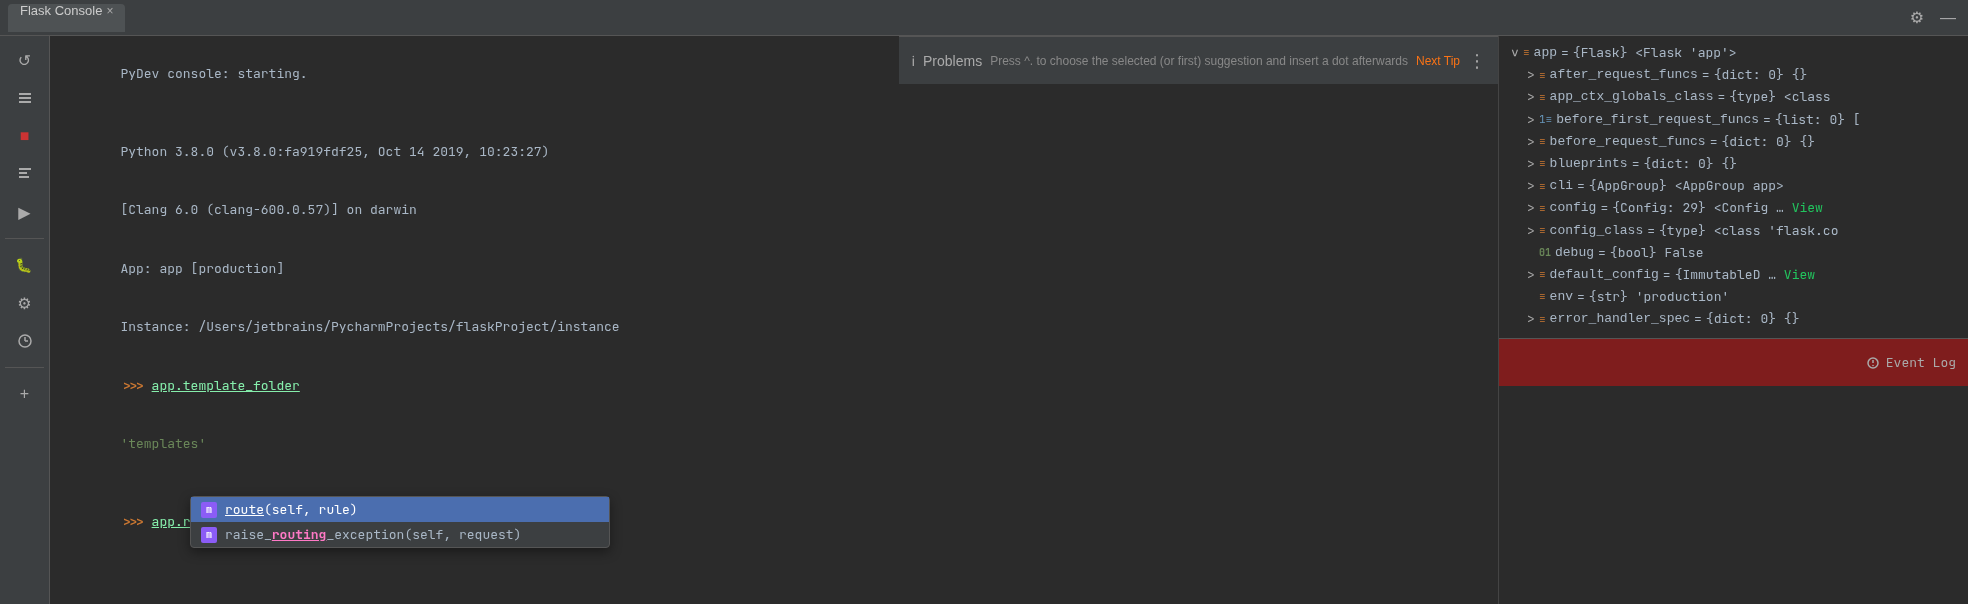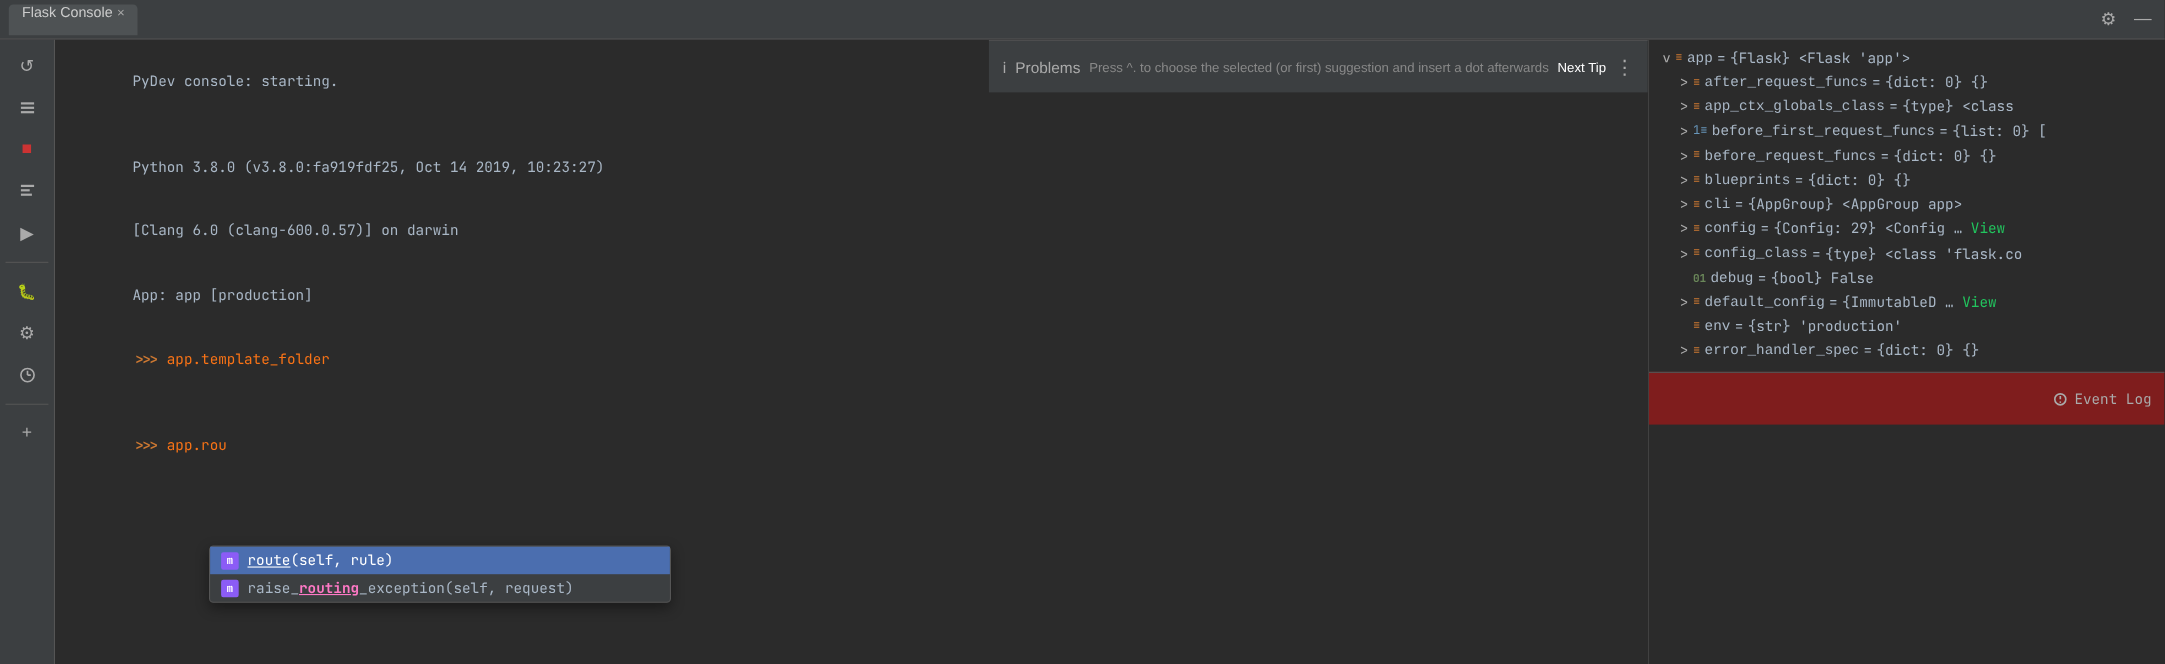--- a/index.html
+++ b/index.html
@@ -117,21 +117,22 @@
     .console-line {
       white-space: pre;
     }
 
     .prompt {
       color: #cc7832;
       font-weight: bold;
     }
 
     .console-command {
-      color: #f97316;
+      color: #86efac;
+      text-decoration: underline;
     }
 
     .console-string {
       color: #6a8759;
     }
 
     
     .autocomplete {
       position: absolute;
       bottom: 56px;
@@ -199,21 +200,21 @@
     }
     .problems-icon {
       color: #aaa;
       font-size: 14px;
     }
     .status-text {
       color: #888;
       font-size: 12px;
     }
     .next-tip-link {
-      color: #ffffff;
+      color: #f97316;
       cursor: pointer;
       text-decoration: none;
     }
     .status-dots {
       margin-left: auto;
       color: #aaa;
       font-size: 18px;
       cursor: pointer;
     }
 
@@ -345,21 +346,27 @@
       <div class="console-line">
         <span>Python 3.8.0 (v3.8.0:fa919fdf25, Oct 14 2019, 10:23:27)</span>
       </div>
       <div class="console-line">
         <span>[Clang 6.0 (clang-600.0.57)] on darwin</span>
       </div>
       <div class="console-line">
         <span>App: app [production]</span>
       </div>
       <div class="console-line">
+        <span>Instance: /Users/jetbrains/PycharmProjects/flaskProject/instance</span>
+      </div>
+      <div class="console-line">
         <span class="prompt">&gt;&gt;&gt; </span><span class="console-command">app.template_folder</span>
+      </div>
+      <div class="console-line">
+        <span class="console-string">'templates'</span>
       </div>
       <div class="console-line">&nbsp;</div>
       <div class="console-line">
         <span class="prompt">&gt;&gt;&gt; </span><span class="console-command">app.rou</span>
       </div>
     </div>
 
     <div class="autocomplete">
       <div class="autocomplete-item selected">
         <div class="method-badge">m</div>

